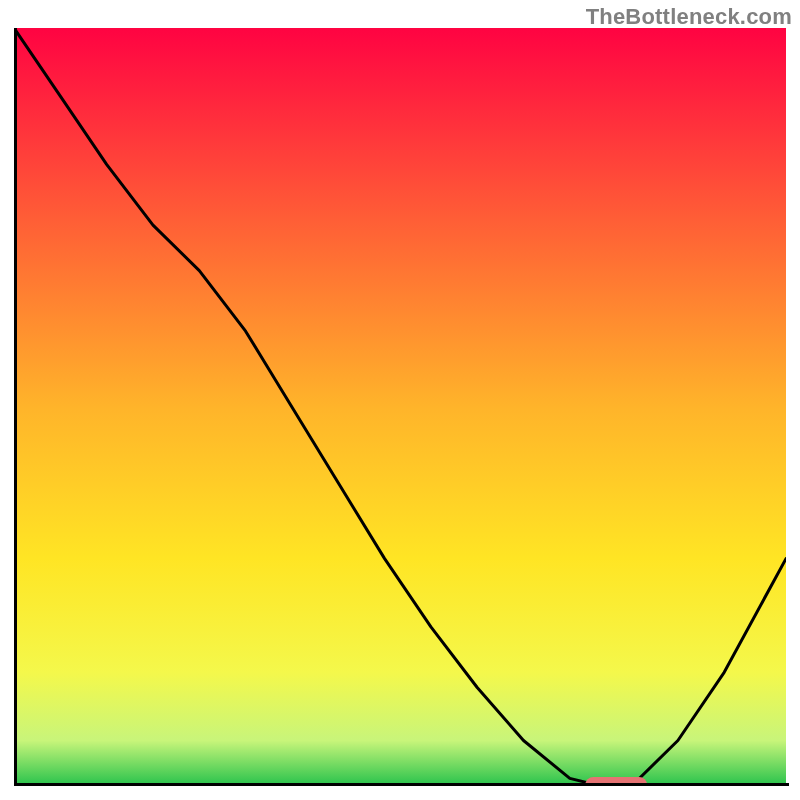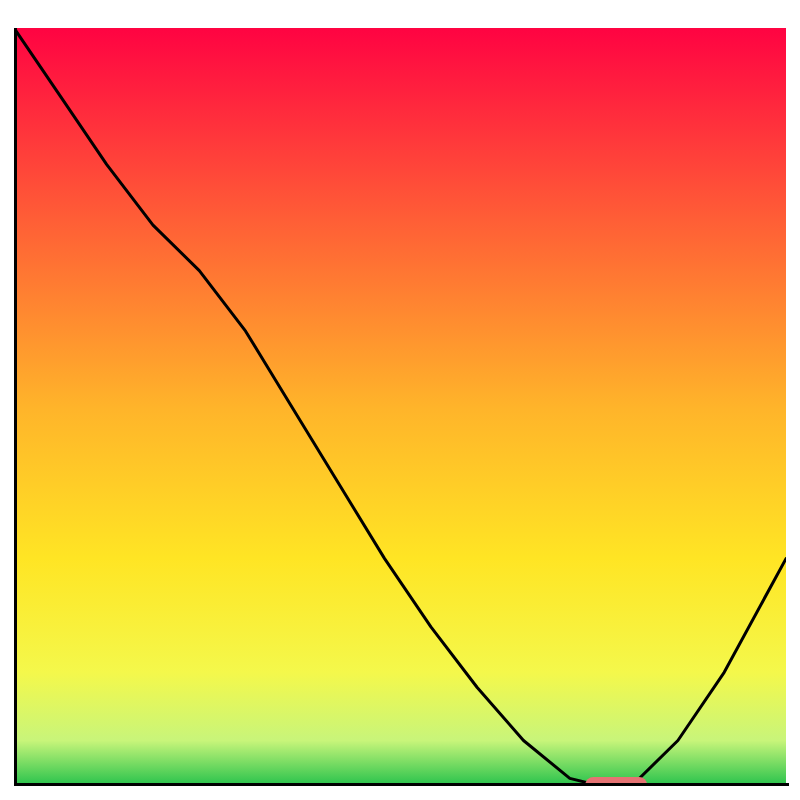--- a/index.html
+++ b/index.html
@@ -52,20 +52,21 @@
     left: 0;
     top: 0;
     width: 772px;
     height: 758px;
   }
 </style>
 </head>
 <body>
 <div class="wrap">
 
+  <div class="watermark">TheBottleneck.com</div>
 
   <div class="plot">
 
     <svg class="gradient" viewBox="0 0 772 758" preserveAspectRatio="none">
       <defs>
         <linearGradient id="g" x1="0" y1="0" x2="0" y2="1">
           <stop id="st0" offset="0%" stop-color="#ff0342"></stop>
           <stop id="st1" offset="25%" stop-color="#ff5d36"></stop>
           <stop id="st2" offset="50%" stop-color="#ffb42a"></stop>
           <stop id="st3" offset="70%" stop-color="#ffe524"></stop>

